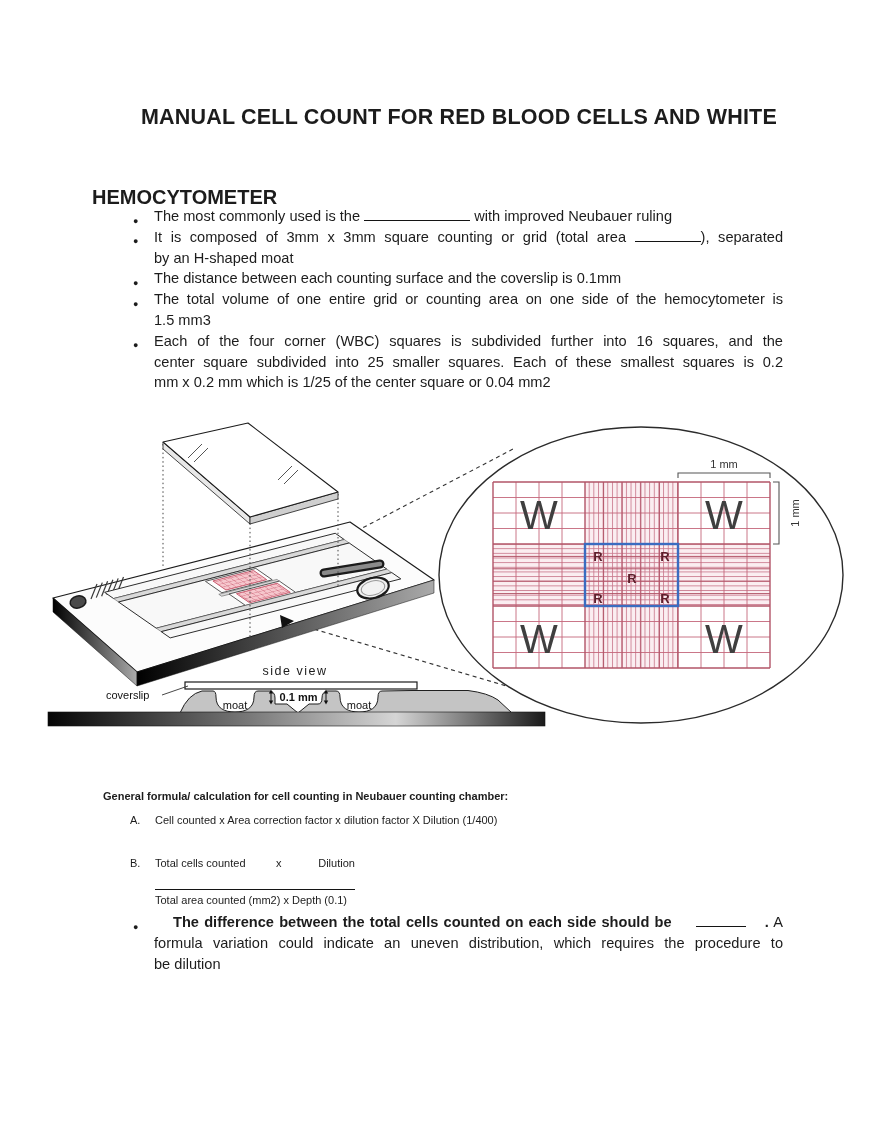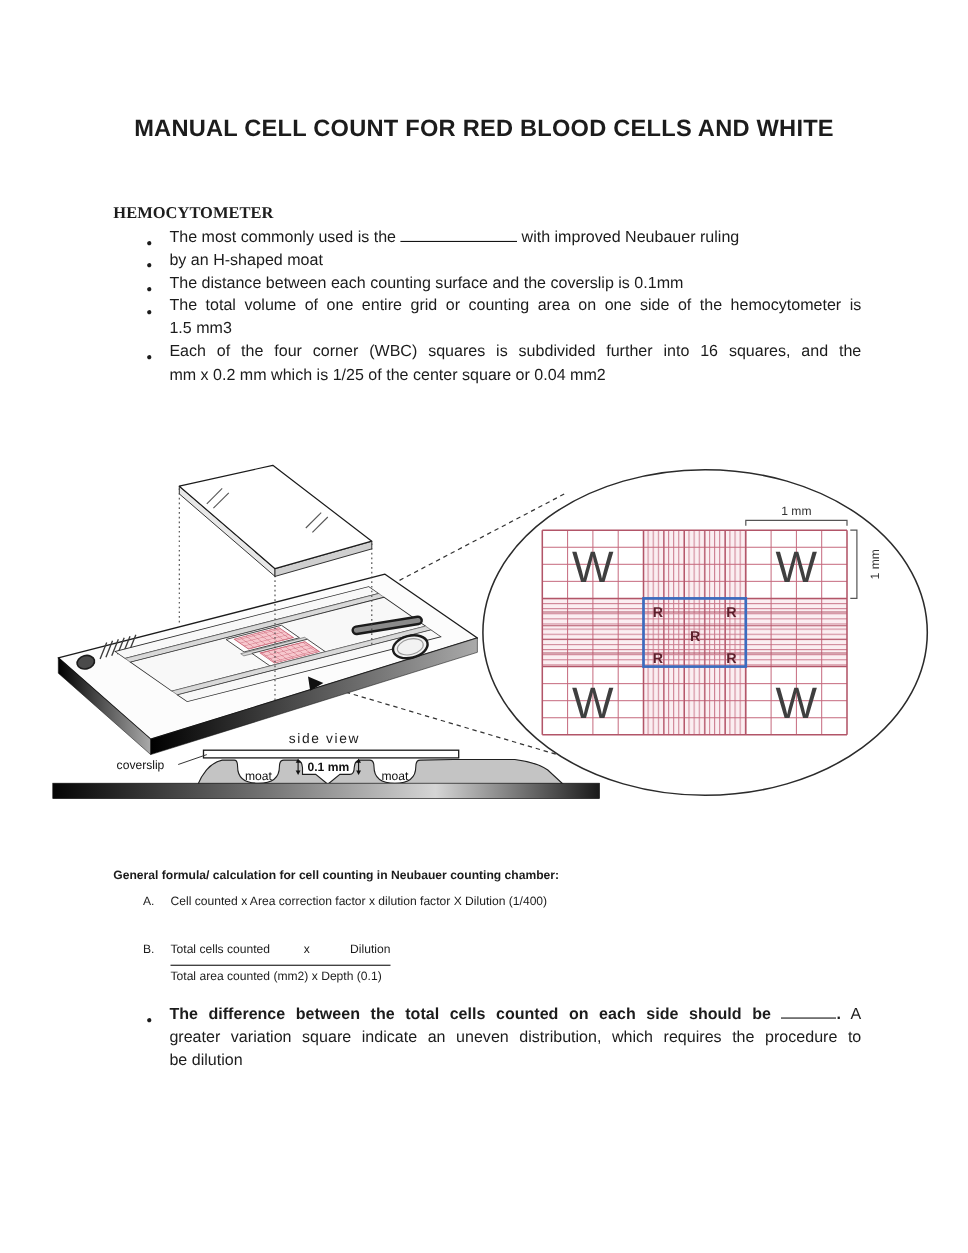--- a/index.html
+++ b/index.html
@@ -1,36 +1,36 @@
 <!DOCTYPE html>
 <html><head>
 <meta charset="utf-8">
 <style>
   html,body{margin:0;padding:0;}
   body{width:880px;height:1139px;background:#ffffff;position:relative;overflow:hidden;
        font-family:"Liberation Sans",sans-serif;color:#1c1c1c;}
   .title{position:absolute;left:103px;width:674px;top:102px;font-size:21.5px;font-weight:700;
-         text-align:center;line-height:30px;letter-spacing:0.2px;}
-  .sec-heading{position:absolute;left:103px;top:186px;font-size:15px;font-weight:700;font-family:Liberation Serif, serif;}
+         text-align:right;line-height:30px;letter-spacing:0.2px;}
+  .sec-heading{position:absolute;left:92px;top:186px;font-size:20px;font-weight:700;}
   .bullets{position:absolute;left:103px;width:680px;top:206px;font-size:14.6px;line-height:20.8px;}
   .li{position:relative;padding-left:51px;}
   .marker{position:absolute;left:30px;top:4.5px;font-size:9px;}
   .line{display:block;}
   .jl{text-align:justify;text-align-last:justify;}
   .blank{display:inline-block;border-bottom:1.5px solid #141414;height:0.85em;}
   .blank-1{width:106px}.blank-2{width:66px}.blank-3{width:50px}
   .formula{position:absolute;left:103px;width:680px;top:786px;font-size:11px;line-height:20.8px;}
   .formula-heading{font-weight:700;}
   .f-item{position:relative;padding-left:52px;}
   .f-item-a{margin-top:3px;}
   .f-item-b{margin-top:22px;}
   .fmarker{position:absolute;left:27px;top:0;}
-  .f-frac-top{display:inline-block;white-space:pre;border-bottom:1.5px solid #141414;padding-bottom:4px;}
+  .f-frac-top{display:inline-block;white-space:pre;border-bottom:1.5px solid #141414;padding-bottom:16px;}
   .final-bullet{position:absolute;left:103px;width:680px;top:912px;font-size:14.6px;line-height:20.8px;}
-  .b{font-weight:700;}
+  .b{font-weight:700;margin-left:19px;}
   .diagram{position:absolute;left:40px;top:418px;width:810px;height:322px;}
   svg{font-family:"Liberation Sans",sans-serif;}
   svg text{fill:#1b1b1b;}
   .rail{fill:#f8f8f8;stroke:#2a2a2a;stroke-width:0.9;}
   .groove{fill:#d9d9d9;stroke:#555;stroke-width:0.5;}
   .plate-mini{fill:#fdfdfd;stroke:#444;stroke-width:0.8;}
   .patch{fill:#f6c7cd;stroke:#c95f72;stroke-width:0.9;}
   .coarse{stroke:#c4677b;stroke-width:0.9;fill:none;}
   .mid{stroke:#b25568;stroke-width:1;fill:none;}
   .main{stroke:#b25568;stroke-width:1.4;fill:none;}
@@ -49,34 +49,36 @@
 
 <div class="sec-heading">HEMOCYTOMETER</div>
 
 <div class="bullets">
   <div class="li">
     <span class="marker">●</span>
     <span class="line"><span>The most commonly used is the </span><span class="blank blank-1"></span><span> with improved Neubauer ruling</span></span>
   </div>
   <div class="li">
     <span class="marker">●</span>
+    <span class="line jl"><span>It is composed of 3mm x 3mm square counting or grid (total area </span><span class="blank blank-2"></span><span>), separated</span></span>
     <span class="line">by an H-shaped moat</span>
   </div>
   <div class="li">
     <span class="marker">●</span>
     <span class="line">The distance between each counting surface and the coverslip is 0.1mm</span>
   </div>
   <div class="li">
     <span class="marker">●</span>
     <span class="line jl">The total volume of one entire grid or counting area on one side of the hemocytometer is</span>
     <span class="line">1.5 mm3</span>
   </div>
   <div class="li">
     <span class="marker">●</span>
     <span class="line jl">Each of the four corner (WBC) squares is subdivided further into 16 squares, and the</span>
+    <span class="line jl">center square subdivided into 25 smaller squares. Each of these smallest squares is 0.2</span>
     <span class="line">mm x 0.2 mm which is 1/25 of the center square or 0.04 mm2</span>
   </div>
 </div>
 
 <svg class="diagram" viewBox="0 0 810 322" width="810" height="322">
   <defs>
     <linearGradient id="edgeGrad" x1="0" y1="0" x2="1" y2="0">
       <stop offset="0" stop-color="#000000"></stop>
         <stop offset="0.5" stop-color="#555555"></stop>
         <stop offset="1" stop-color="#aaaaaa"></stop>
@@ -212,16 +214,16 @@
     <span class="fmarker">B.</span>
     <div><span class="f-frac-top">Total cells counted          x            Dilution</span></div>
     <div>Total area counted (mm2) x Depth (0.1)</div>
   </div>
 </div>
 
 <div class="final-bullet">
   <div class="li">
     <span class="marker">●</span>
     <span class="line jl"><span class="b">The difference between the total cells counted on each side should be </span><span class="blank blank-3 b"></span><span class="b">.</span><span> A</span></span>
-    <span class="line jl">greater variation square indicate an uneven distribution, which requires the procedure to</span>
+    <span class="line jl">formula variation could indicate an uneven distribution, which requires the procedure to</span>
     <span class="line">be dilution</span>
   </div>
 </div>
 
 </body></html>

